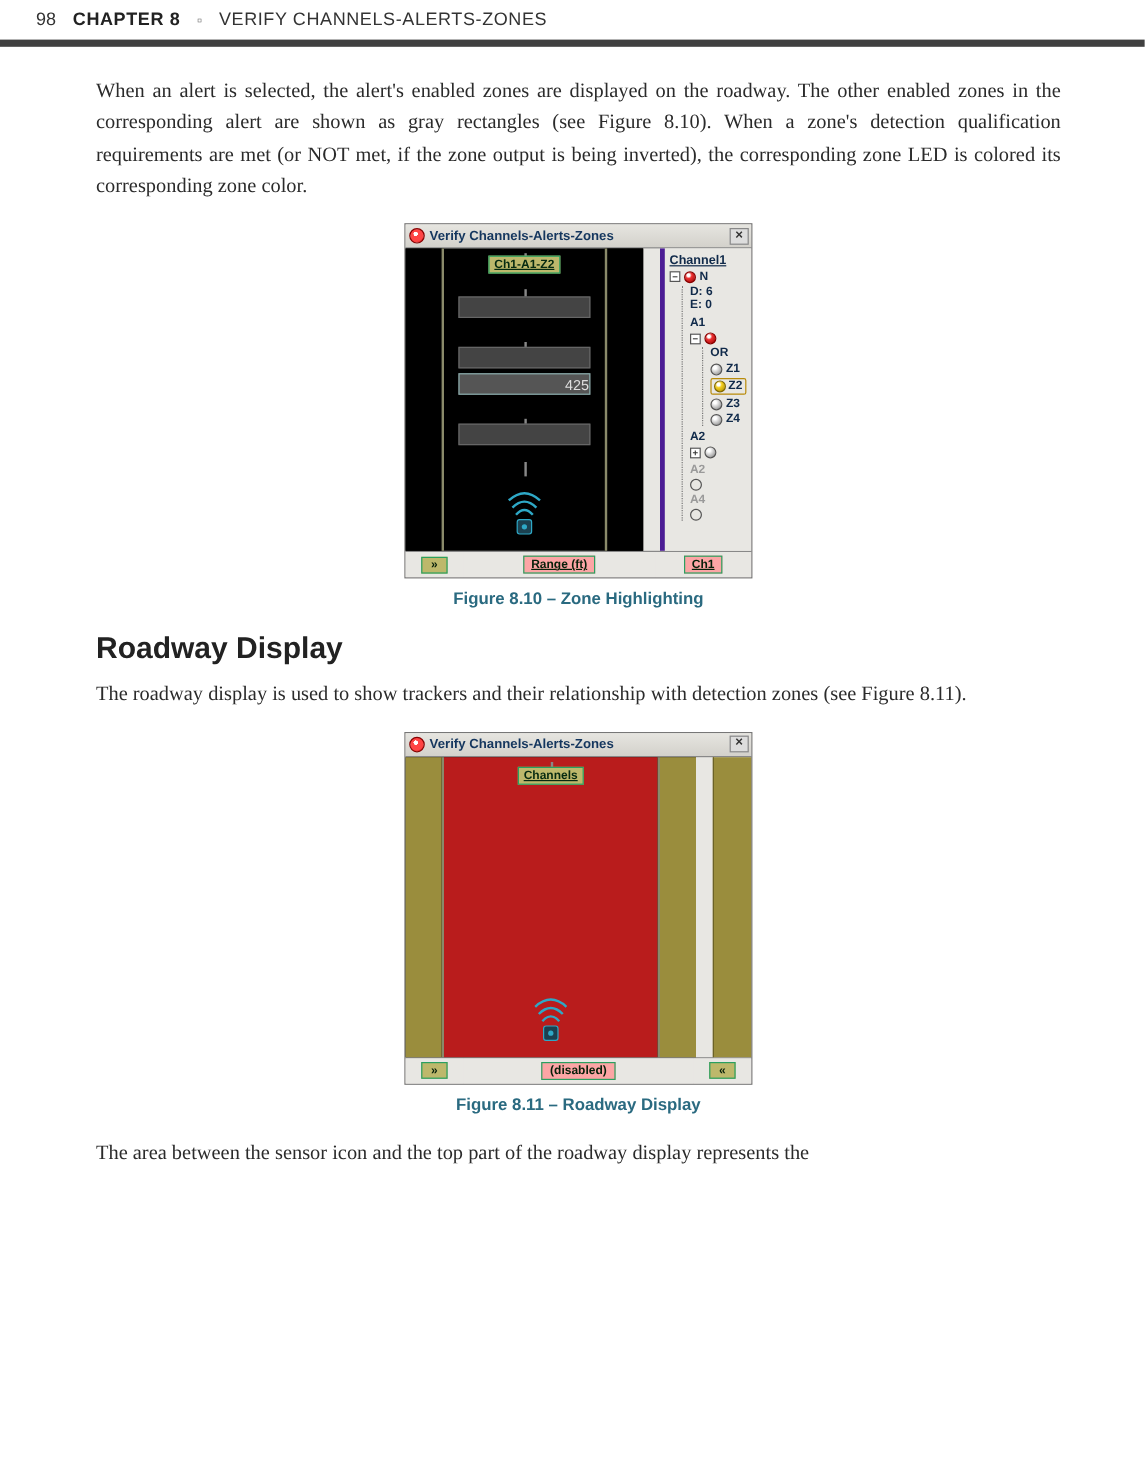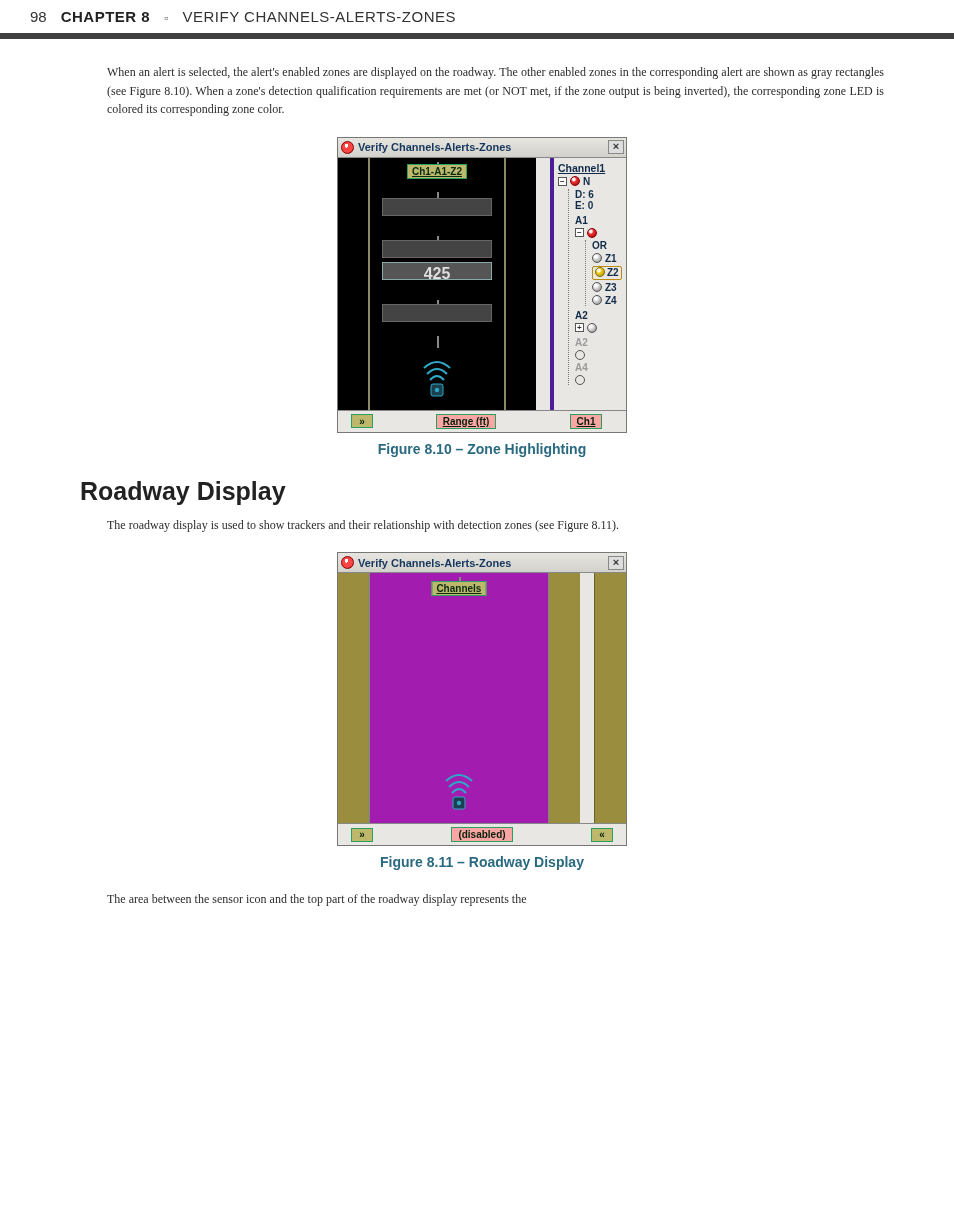--- a/index.html
+++ b/index.html
@@ -17,26 +17,25 @@
     padding: 8px 0 8px 30px;
     border-bottom: 6px solid #404040;
     font-family: Arial, Helvetica, sans-serif;
   }
   .page-num { font-size: 15px; color: #333; }
   .chap-label { font-size: 15px; font-weight: 700; color: #222; letter-spacing: 0.5px;}
   .chap-sep { font-size: 12px; color: #666; }
   .chap-title { font-size: 15px; color: #333; letter-spacing: 0.5px;}
   .content { padding: 24px 70px 0 80px; }
   .para {
-    font-size: 12px;
+    font-size: 17px;
     line-height: 1.55;
     text-align: justify;
     color: #2b2b2b;
     margin-bottom: 18px;
-    margin-left: 27px;
   }
   .figure-wrap { text-align: center; margin: 12px 0 6px 0; }
   .caption {
     font-family: Arial, Helvetica, sans-serif;
     font-size: 14px;
     font-weight: 600;
     color: #2a6a80;
     text-align: center;
     margin: 8px 0 20px 0;
   }
@@ -111,22 +110,22 @@
     background:#bdb86b;
     color:#062a10;
     font-size:10px; font-weight:700;
     padding:1px 4px;
   }
   .grayzone {
     position:absolute; left:12px; right:12px; height:18px;
     background:#444; border:1px solid #666;
   }
   .range-num {
-    position:absolute; left:0; right:0; text-align:center;
-    color:#dedede; font-size:16px; font-weight:700;
+    position:absolute; left:0; right:0; text-align:right;
+    color:#dedede; font-size:12px; font-weight:400;
   }
   .sensor-svg { position:absolute; left:50%; transform:translateX(-50%); bottom:10px; }
   .tree-col {
     width: 80px; background:#e8e7e3; padding:4px 3px 4px 4px;
     border-left:4px solid #4c1d95; font-size:10px; color:#102a4a; font-weight:700;
     position: relative;
   }
   .tree-col .t-head { font-size:10.5px; text-decoration: underline; }
   .tree-row { display:flex; align-items:center; gap:3px; margin:2px 0 2px 0px; }
   .tree-sub { margin-left: 10px; border-left:1px dotted #777; padding-left:6px;}
@@ -309,21 +308,21 @@
           <span class="titlebar-text">Verify Channels-Alerts-Zones</span>
         </div>
         <div class="closebox">×</div>
       </div>
       <div class="fig810-body">
         <div class="road-col" style="width:256px;">
           <div style="display:flex;height:100%;">
             <div class="side-col left" style="position:relative;background:transparent;">
               <div class="bg-olive"></div>
             </div>
-            <div class="center-col" style="background:#a21caf;">
+            <div class="center-col" style="background:#b91c1c;">
               <div class="lane-rule" style="top:4px;height:4px;"></div>
               <div class="chip" style="top:8px;left:50%;transform:translateX(-50%);text-decoration:underline;">Channels</div>
               <svg class="sensor-svg" width="34" height="40" viewBox="0 0 34 40">
                 <path d="M4 8 Q17 -4 30 8" fill="none" stroke="#2ea8c6" stroke-width="2"></path>
                 <path d="M7 14 Q17 4 27 14" fill="none" stroke="#2ea8c6" stroke-width="2"></path>
                 <path d="M10 20 Q17 12 24 20" fill="none" stroke="#2ea8c6" stroke-width="2"></path>
                 <rect x="11" y="24" width="12" height="12" rx="2" fill="#1b4150" stroke="#2ea8c6"></rect>
                 <circle cx="17" cy="30" r="2.2" fill="#2ea8c6"></circle>
               </svg>
             </div>

